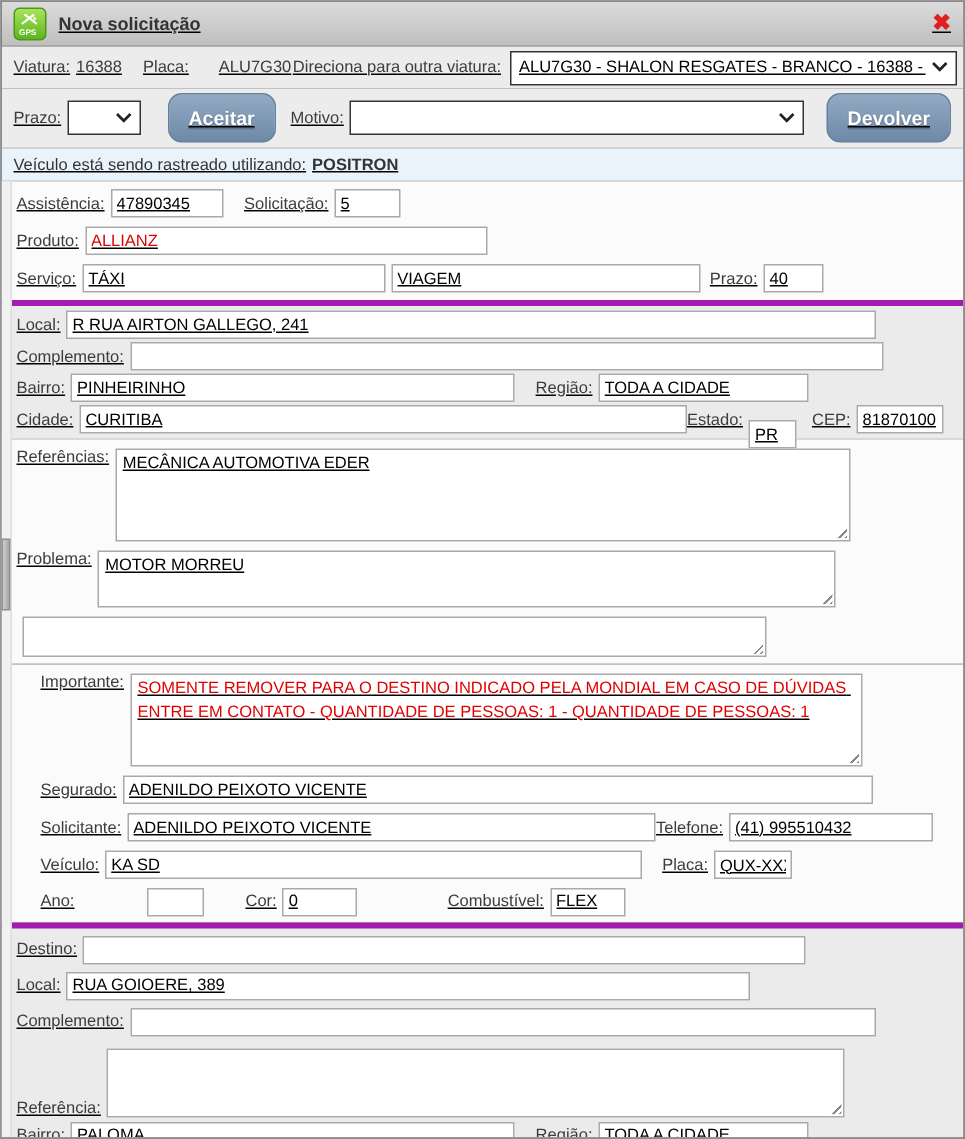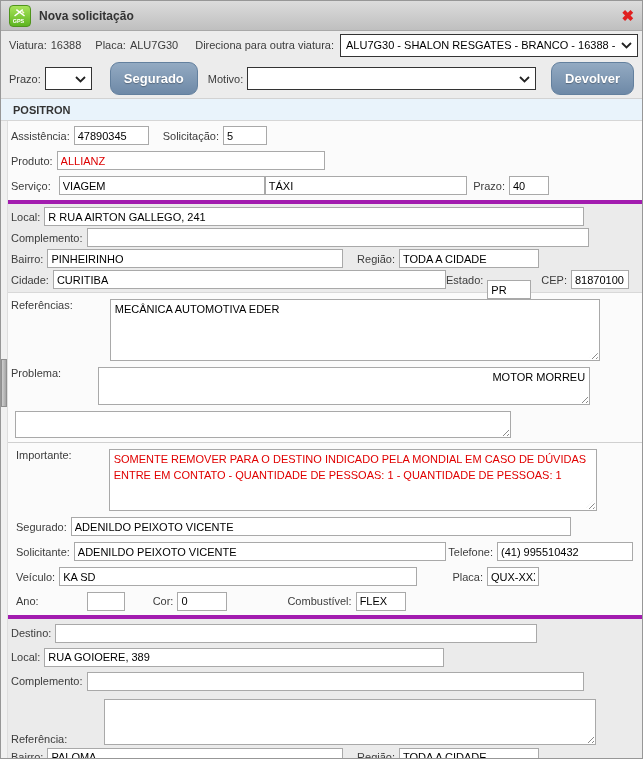--- a/index.html
+++ b/index.html
@@ -1,19 +1,19 @@
 <!DOCTYPE html>
 <html><head>
 <meta charset="utf-8">
 <style>
   * { box-sizing: border-box; margin: 0; padding: 0; }
   html,body { width:643px; height:759px; overflow:hidden; }
   body { font-family:"Liberation Sans",sans-serif; font-size:11px; background:#fff; }
 
-  .window { position:relative; width:643px; height:759px; border:1px solid #979797; background:#404040; overflow:hidden; }
+  .window { position:relative; width:643px; height:759px; border:1px solid #979797; background:#404040; overflow:hidden;text-decoration:underline; }
 
   
   .titlebar { height:30px; background:linear-gradient(#dcdcdc,#bfbfbf); border-bottom:1px solid #a8a8a8;
               display:flex; align-items:center; padding:0 8px; }
   .gps-icon { width:22px; height:22px; border-radius:4px; border:1px solid #4f941c;
               background:linear-gradient(#a8e45b,#5db51f); position:relative; flex:0 0 auto; }
   .gps-icon svg { position:absolute; inset:0; }
   .title { font-size:12px; font-weight:bold; color:#333; margin-left:8px; }
   .close { margin-left:auto; color:#e01f1f; font-size:15px; font-weight:bold; cursor:pointer; line-height:1; }
 
@@ -43,21 +43,21 @@
                   background:linear-gradient(90deg,#cfcfcf,#a5a5a5); border:1px solid #8f8f8f; }
 
   .sec-white { background:#fbfbfb; }
   .sec-gray  { background:#ebebeb; border-top:4px solid #a21caf; border-bottom:1px solid #d8d8d8; }
   .divider { height:1px; background:#d0d0d0; }
 
   .row { display:flex; align-items:center; padding:0 8px 0 10px; }
   .row-h25 { height:25px; }
   .row-h24 { height:24px; }
   .row-h21 { height:21px; }
-  .row-top { align-items:flex-start; padding-top:3px;gap:33px; }
+  .row-top { align-items:flex-start; padding-top:3px; }
 
   .inp { height:19px; border:1px solid #a9a9a9; background:#fff; color:#000;
          font:11px "Liberation Sans",sans-serif; padding:1px 3px; }
   .inp-red { color:#dd0000; }
 
   .ta-wrap { position:relative; display:inline-block; }
   textarea { border:1px solid #a9a9a9; background:#fff; color:#000; font:11px "Liberation Sans",sans-serif;
              padding:2px 4px; resize:none; display:block; line-height:1.45; }
   textarea.red { color:#e00000; }
   .grip { position:absolute; right:2px; bottom:2px; width:9px; height:9px;
@@ -80,21 +80,21 @@
       </svg>
     </span>
     <span class="title">Nova solicitação</span>
     <span class="close">✖</span>
   </div>
 
   <div class="info-row">
     <span class="pair">Viatura:</span>
     <span class="pair" style="margin-left:4px">16388</span>
     <span class="pair" style="margin-left:14px">Placa:</span>
-    <span class="pair" style="margin-left:4px">ALU7G30</span>
+    <span class="pair" style="margin-left:20px">ALU7G30</span>
     <span class="pair ml-auto" style="margin-right:6px">Direciona para outra viatura:</span>
     <div class="sel" style="width:298px">
       <span class="sel-text">ALU7G30 - SHALON RESGATES - BRANCO - 16388 - TÁXI</span>
       <span class="chev">
         <svg width="11" height="7" viewBox="0 0 11 7">
             <path d="M1 1 l4.5 4.5 L10 1" stroke="#222" stroke-width="1.8" fill="none"></path>
           </svg>
       </span>
     </div>
   </div>
@@ -102,34 +102,35 @@
   <div class="action-row">
     <span class="lbl">Prazo:</span>
     <div class="sel" style="width:50px">
       <span class="sel-text"></span>
       <span class="chev">
         <svg width="11" height="7" viewBox="0 0 11 7">
             <path d="M1 1 l4.5 4.5 L10 1" stroke="#222" stroke-width="1.8" fill="none"></path>
           </svg>
       </span>
     </div>
-    <button class="btn" style="margin-left:18px">Segurado</button>
+    <button class="btn" style="margin-left:18px">Aceitar</button>
     <span class="lbl" style="margin-left:10px">Motivo:</span>
     <div class="sel" style="width:312px">
       <span class="sel-text"></span>
       <span class="chev">
         <svg width="11" height="7" viewBox="0 0 11 7">
             <path d="M1 1 l4.5 4.5 L10 1" stroke="#222" stroke-width="1.8" fill="none"></path>
           </svg>
       </span>
     </div>
     <button class="btn" style="margin-left:15px">Devolver</button>
   </div>
 
   <div class="tracking">
+    <span>Veículo está sendo rastreado utilizando:</span>
     <b>POSITRON</b>
   </div>
 
   <div class="form">
     <div class="scrollbar">
       <div class="scroll-thumb"></div>
     </div>
 
     <div class="sec-white" style="padding:2px 0">
       <div class="row row-h25">
@@ -137,22 +138,22 @@
         <input class="inp" style="width: 75px;" value="47890345">
         <span class="lbl" style="margin-left:14px">Solicitação:</span>
         <input class="inp" style="width: 44px;" value="5">
       </div>
       <div class="row row-h25">
         <span class="lbl">Produto:</span>
         <input class="inp inp-red" style="width: 268px;" value="ALLIANZ">
       </div>
       <div class="row row-h25">
         <span class="lbl">Serviço:</span>
+        <input class="inp" style="width: 202px;" value="TÁXI">
         <input class="inp" style="width: 206px; margin-left: 4px;" value="VIAGEM">
-        <input class="inp" style="width: 202px;" value="TÁXI">
         <span class="lbl ml-auto">Prazo:</span>
         <input class="inp" style="width: 40px; margin-right: 85px;" value="40">
       </div>
     </div>
 
     <div class="sec-gray" style="padding:2px 0">
       <div class="row row-h21">
         <span class="lbl">Local:</span>
         <input class="inp" style="width: 540px;" value="R RUA AIRTON GALLEGO, 241">
       </div>
@@ -163,52 +164,52 @@
       <div class="row row-h21">
         <span class="lbl">Bairro:</span>
         <input class="inp" style="width: 296px;" value="PINHEIRINHO">
         <span class="lbl ml-auto">Região:</span>
         <input class="inp" style="width: 140px; margin-right: 95px;" value="TODA A CIDADE">
       </div>
       <div class="row row-h21">
         <span class="lbl">Cidade:</span>
         <input class="inp" style="width: 414px;" value="CURITIBA">
         <span class="lbl ml-auto">Estado:</span>
-        <input class="inp" style="width: 44px; margin-top: 20px;" value="PR">
+        <input class="inp" style="width: 32px; margin-top: 20px;" value="PR">
         <span class="lbl" style="margin-left:10px">CEP:</span>
         <input class="inp" style="width: 58px; margin-right: 5px;" value="81870100">
       </div>
     </div>
 
     <div class="sec-white" style="padding:3px 0 2px">
       <div class="row row-top" style="height:68px">
         <span class="lbl">Referências:</span>
         <span class="ta-wrap">
           <textarea style="width: 490px; height: 62px;">MECÂNICA AUTOMOTIVA EDER</textarea>
           <span class="grip"></span>
         </span>
       </div>
       <div class="row row-top" style="height:44px">
         <span class="lbl">Problema:</span>
         <span class="ta-wrap">
-          <textarea style="width: 492px; height: 38px; text-align: right;">MOTOR MORREU</textarea>
+          <textarea style="width: 492px; height: 38px;">MOTOR MORREU</textarea>
           <span class="grip"></span>
         </span>
       </div>
       <div class="row row-top" style="height:32px">
         <span class="ta-wrap" style="margin-left:4px">
           <textarea style="width: 496px; height: 27px;"></textarea>
           <span class="grip"></span>
         </span>
       </div>
     </div>
 
     <div class="divider"></div>
 
-    <div class="sec-white" style="padding:3px 5px 2px">
+    <div class="sec-white" style="padding:3px 16px 2px">
       <div class="row row-top" style="height:68px">
         <span class="lbl">Importante:</span>
         <span class="ta-wrap">
           <textarea class="red" style="width: 488px; height: 62px;">SOMENTE REMOVER PARA O DESTINO INDICADO PELA MONDIAL EM CASO DE DÚVIDAS ENTRE EM CONTATO - QUANTIDADE DE PESSOAS: 1 - QUANTIDADE DE PESSOAS: 1</textarea>
           <span class="grip"></span>
         </span>
       </div>
       <div class="row row-h25">
         <span class="lbl">Segurado:</span>
         <input class="inp" style="width: 500px;" value="ADENILDO PEIXOTO VICENTE">
@@ -235,21 +236,21 @@
       </div>
     </div>
 
     <div class="sec-gray" style="padding:2px 0">
       <div class="row row-h24">
         <span class="lbl">Destino:</span>
         <input class="inp" style="width: 482px;" value="">
       </div>
       <div class="row row-h24">
         <span class="lbl">Local:</span>
-        <input class="inp" style="width: 400px;" value="RUA GOIOERE, 389">
+        <input class="inp" style="width: 456px;" value="RUA GOIOERE, 389">
       </div>
       <div class="row row-h24">
         <span class="lbl">Complemento:</span>
         <input class="inp" style="width: 497px;" value="">
       </div>
       <div class="row row-top" style="height:52px;align-items:flex-end">
         <span class="lbl">Referência:</span>
         <span class="ta-wrap">
           <textarea style="width: 492px; height: 46px;"></textarea>
           <span class="grip"></span>

